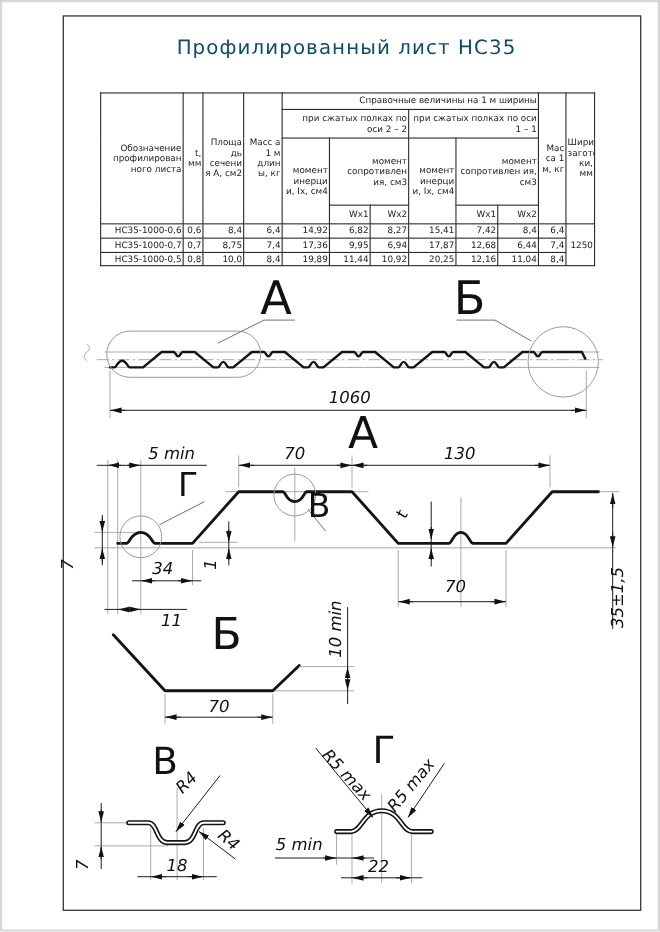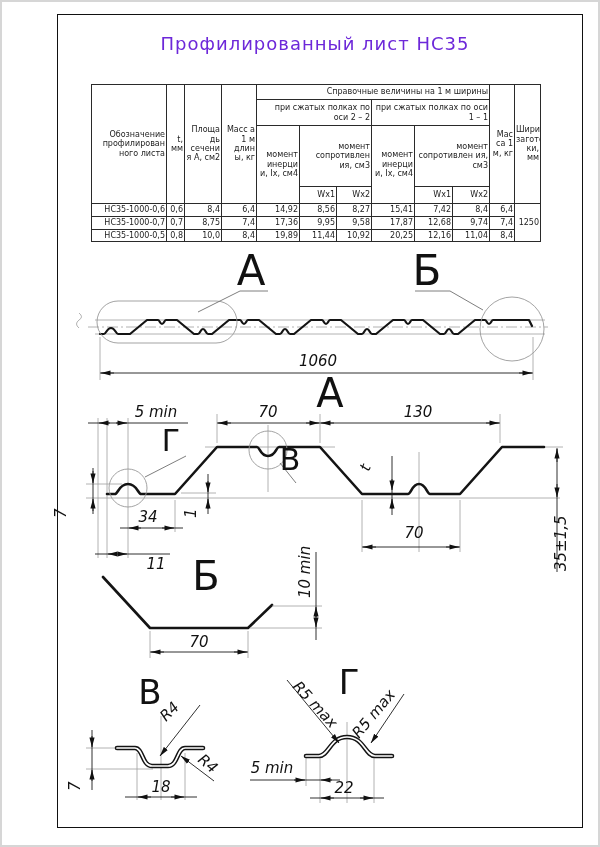--- a/index.html
+++ b/index.html
@@ -1,19 +1,19 @@
 <!DOCTYPE html>
 <html><head>
 <meta charset="utf-8">
 <style>
   html,body{margin:0;padding:0;}
   body{width:600px;height:847px;background:#fff;position:relative;font-family:"DejaVu Sans",sans-serif;color:#111;overflow:hidden;}
   .scan-edge{position:absolute;inset:0;border:2px solid #d6d6d6;pointer-events:none;}
   .frame{position:absolute;left:57px;top:14px;width:524px;height:812px;border:1.8px solid #111;background:#fff;}
-  .title{position:absolute;left:110px;top:33px;width:410px;text-align:center;font-size:18px;letter-spacing:1px;color:#6d28d9;white-space:nowrap;}
+  .title{position:absolute;left:110px;top:33px;width:410px;text-align:center;font-size:18px;letter-spacing:1px;color:#0c4a6e;white-space:nowrap;}
   table.spec{position:absolute;left:91px;top:84px;width:449px;border-collapse:collapse;table-layout:fixed;}
   table.spec td{border:0.8px solid #2a2a2a;text-align:right;vertical-align:middle;font-size:8px;line-height:1.18;padding:0 1px;overflow:hidden;color:#1c1c1c;}
   table.spec{border:1.4px solid #111;}
   td.val{font-size:9.5px;line-height:1;}
   td.name{text-align:left;padding-left:3px;font-size:9px;white-space:nowrap;}
   .svgwrap{position:absolute;left:0;top:0;width:600px;height:847px;pointer-events:none;}
   .prof{stroke:#141414;stroke-width:2.6;fill:none;stroke-linejoin:round;stroke-linecap:round;}
   .prof2{stroke:#141414;stroke-width:2.2;fill:none;stroke-linejoin:round;stroke-linecap:round;}
   .dbl{stroke:#141414;stroke-width:4.6;fill:none;stroke-linejoin:round;stroke-linecap:round;}
   .dblw{stroke:#ffffff;stroke-width:1.7;fill:none;stroke-linejoin:round;stroke-linecap:round;}
@@ -76,39 +76,39 @@
     <td>Wx2</td>
     <td>Wx1</td>
     <td>Wx2</td>
   </tr>
   <tr style="height:13px">
     <td class="name val">НС35-1000-0,6</td>
     <td class="val">0,6</td>
     <td class="val">8,4</td>
     <td class="val">6,4</td>
     <td class="val">14,92</td>
-    <td class="val">8,56</td>
+    <td class="val">6,82</td>
     <td class="val">8,27</td>
     <td class="val">15,41</td>
     <td class="val">7,42</td>
     <td class="val">8,4</td>
     <td class="val">6,4</td>
     <td class="val" rowspan="3">1250</td>
   </tr>
   <tr style="height:13px">
     <td class="name val">НС35-1000-0,7</td>
     <td class="val">0,7</td>
     <td class="val">8,75</td>
     <td class="val">7,4</td>
     <td class="val">17,36</td>
     <td class="val">9,95</td>
-    <td class="val">9,58</td>
+    <td class="val">6,94</td>
     <td class="val">17,87</td>
     <td class="val">12,68</td>
-    <td class="val">9,74</td>
+    <td class="val">6,44</td>
     <td class="val">7,4</td>
   </tr>
   <tr style="height:12px">
     <td class="name val">НС35-1000-0,5</td>
     <td class="val">0,8</td>
     <td class="val">10,0</td>
     <td class="val">8,4</td>
     <td class="val">19,89</td>
     <td class="val">11,44</td>
     <td class="val">10,92</td>

